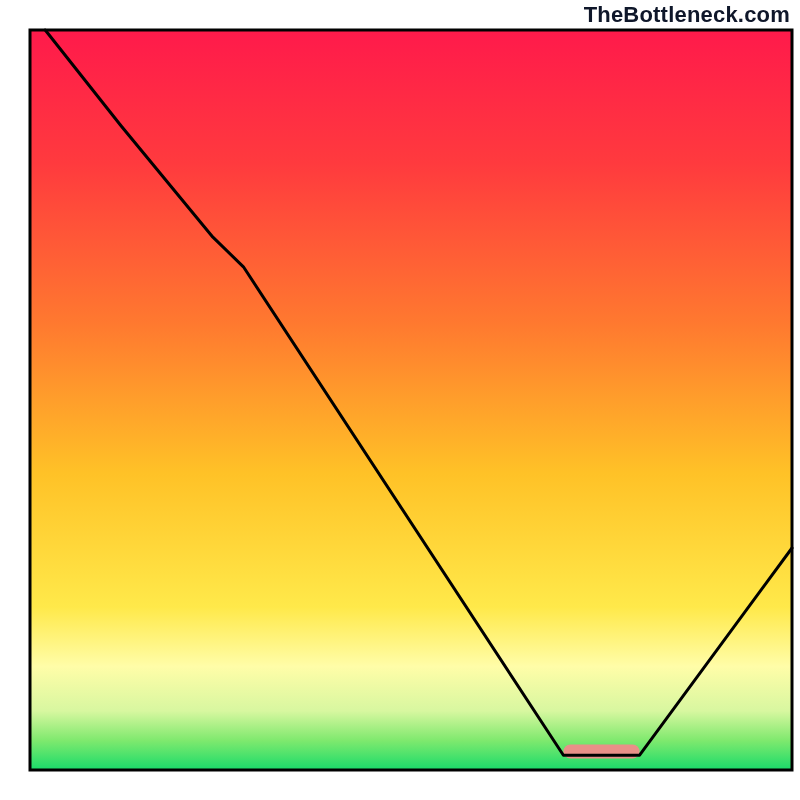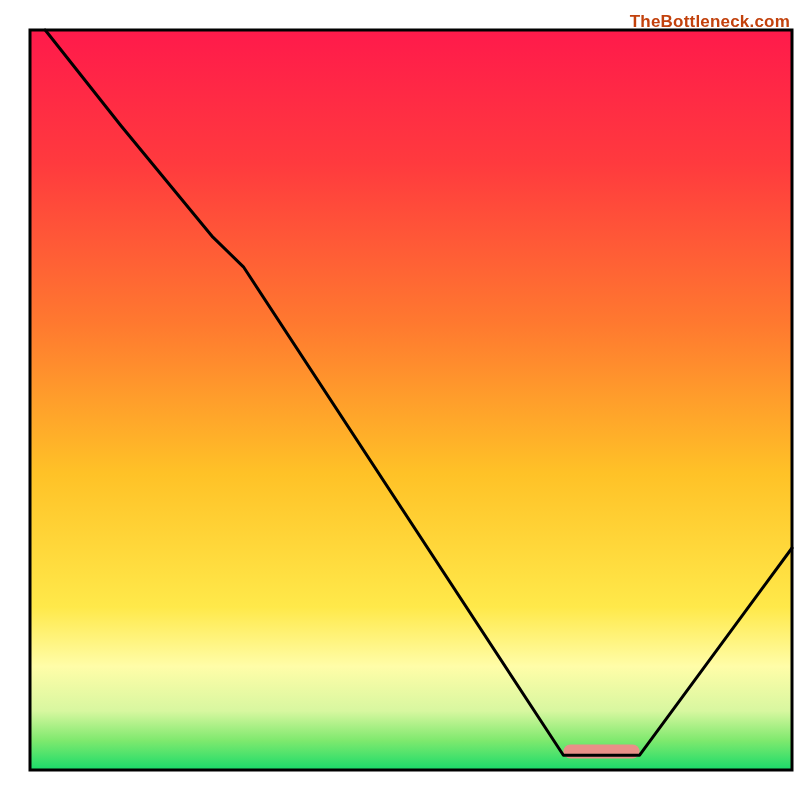--- a/index.html
+++ b/index.html
@@ -13,26 +13,26 @@
   .wrap {
     position: relative;
     width: 800px;
     height: 800px;
   }
   svg {
     display: block;
   }
   .watermark {
     position: absolute;
-    top: 12px;
+    top: 2px;
     right: 10px;
     font-family: Arial, Helvetica, sans-serif;
-    font-size: 17px;
+    font-size: 22px;
     font-weight: 600;
-    color: #c2410c;
+    color: #0f172a;
     letter-spacing: 0.2px;
   }
 </style>
 </head>
 <body>
 
 <div class="wrap">
   <svg id="chart-svg" width="800" height="800" viewBox="0 0 800 800" preserveAspectRatio="none">
 
   <defs>

